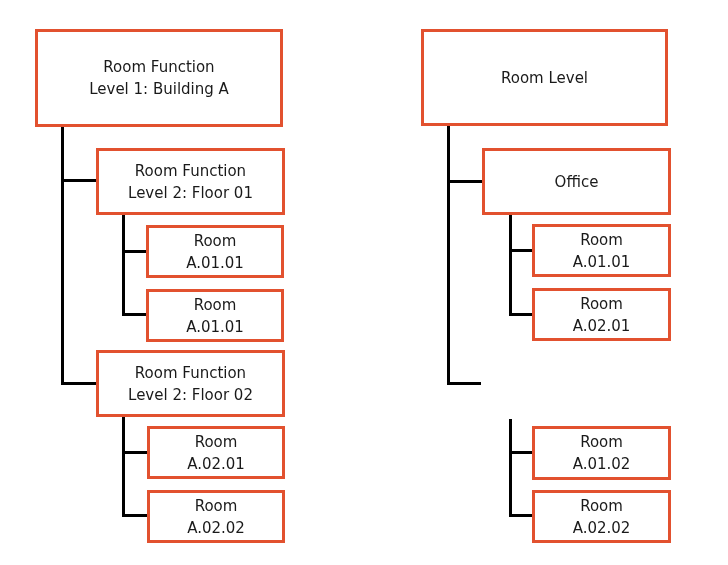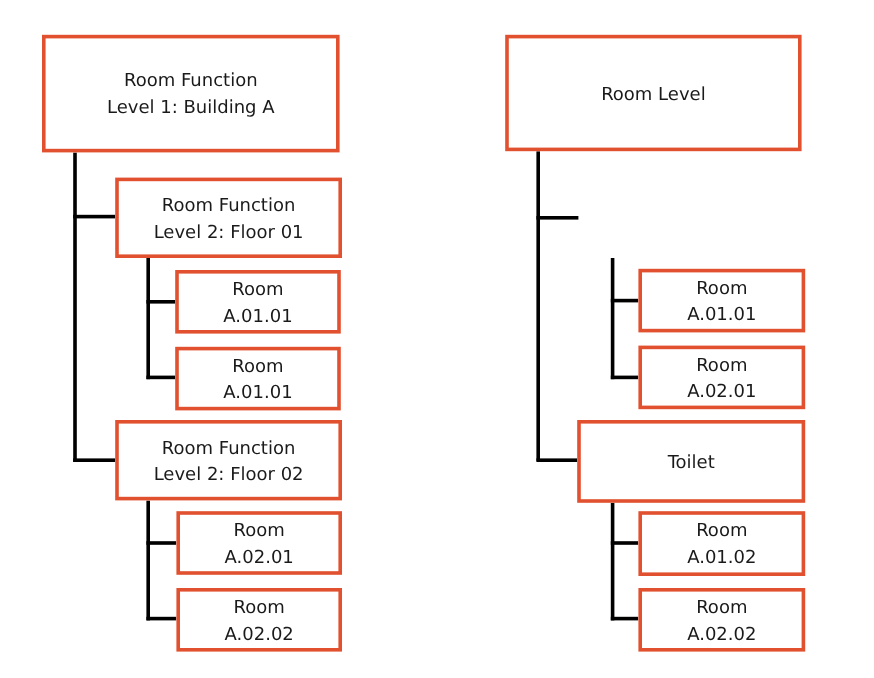--- a/index.html
+++ b/index.html
@@ -87,34 +87,34 @@
   <div class="line" style="left:122px;top:313px;width:24px;height:3px"></div>
 
   <div class="line" style="left:122px;top:417px;width:3px;height:100px"></div>
   <div class="line" style="left:122px;top:451px;width:25px;height:3px"></div>
   <div class="line" style="left:122px;top:514px;width:25px;height:3px"></div>
 
   <div class="node" style="left:421px;top:29px;width:247px;height:97px">
     <span class="label">Room Level</span>
   </div>
 
+  <div class="node" style="left:482px;top:148px;width:189px;height:67px">
+    <span class="label">Office</span>
+  </div>
 
   <div class="node" style="left:532px;top:224px;width:139px;height:53px">
     <span class="label">Room
 A.01.01</span>
   </div>
 
   <div class="node" style="left:532px;top:288px;width:139px;height:53px">
     <span class="label">Room
 A.02.01</span>
   </div>
 
-  <div class="node" style="left:481px;top:350px;width:190px;height:69px">
-    <span class="label">Toilet</span>
-  </div>
 
   <div class="node" style="left:532px;top:426px;width:139px;height:54px">
     <span class="label">Room
 A.01.02</span>
   </div>
 
   <div class="node" style="left:532px;top:490px;width:139px;height:53px">
     <span class="label">Room
 A.02.02</span>
   </div>

